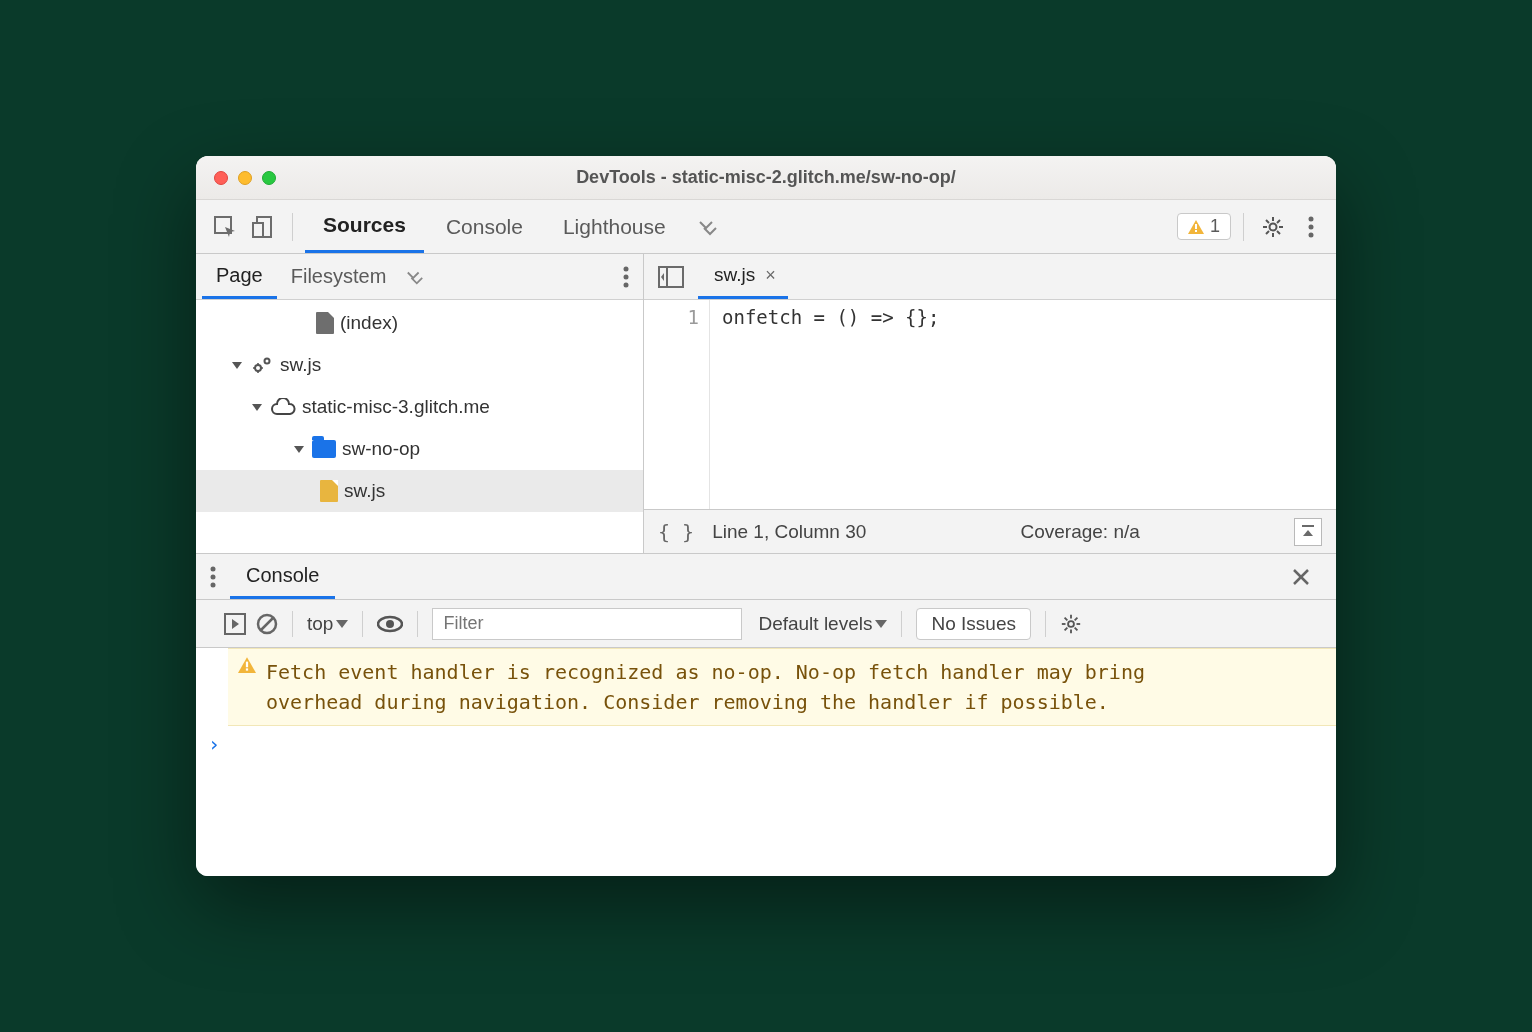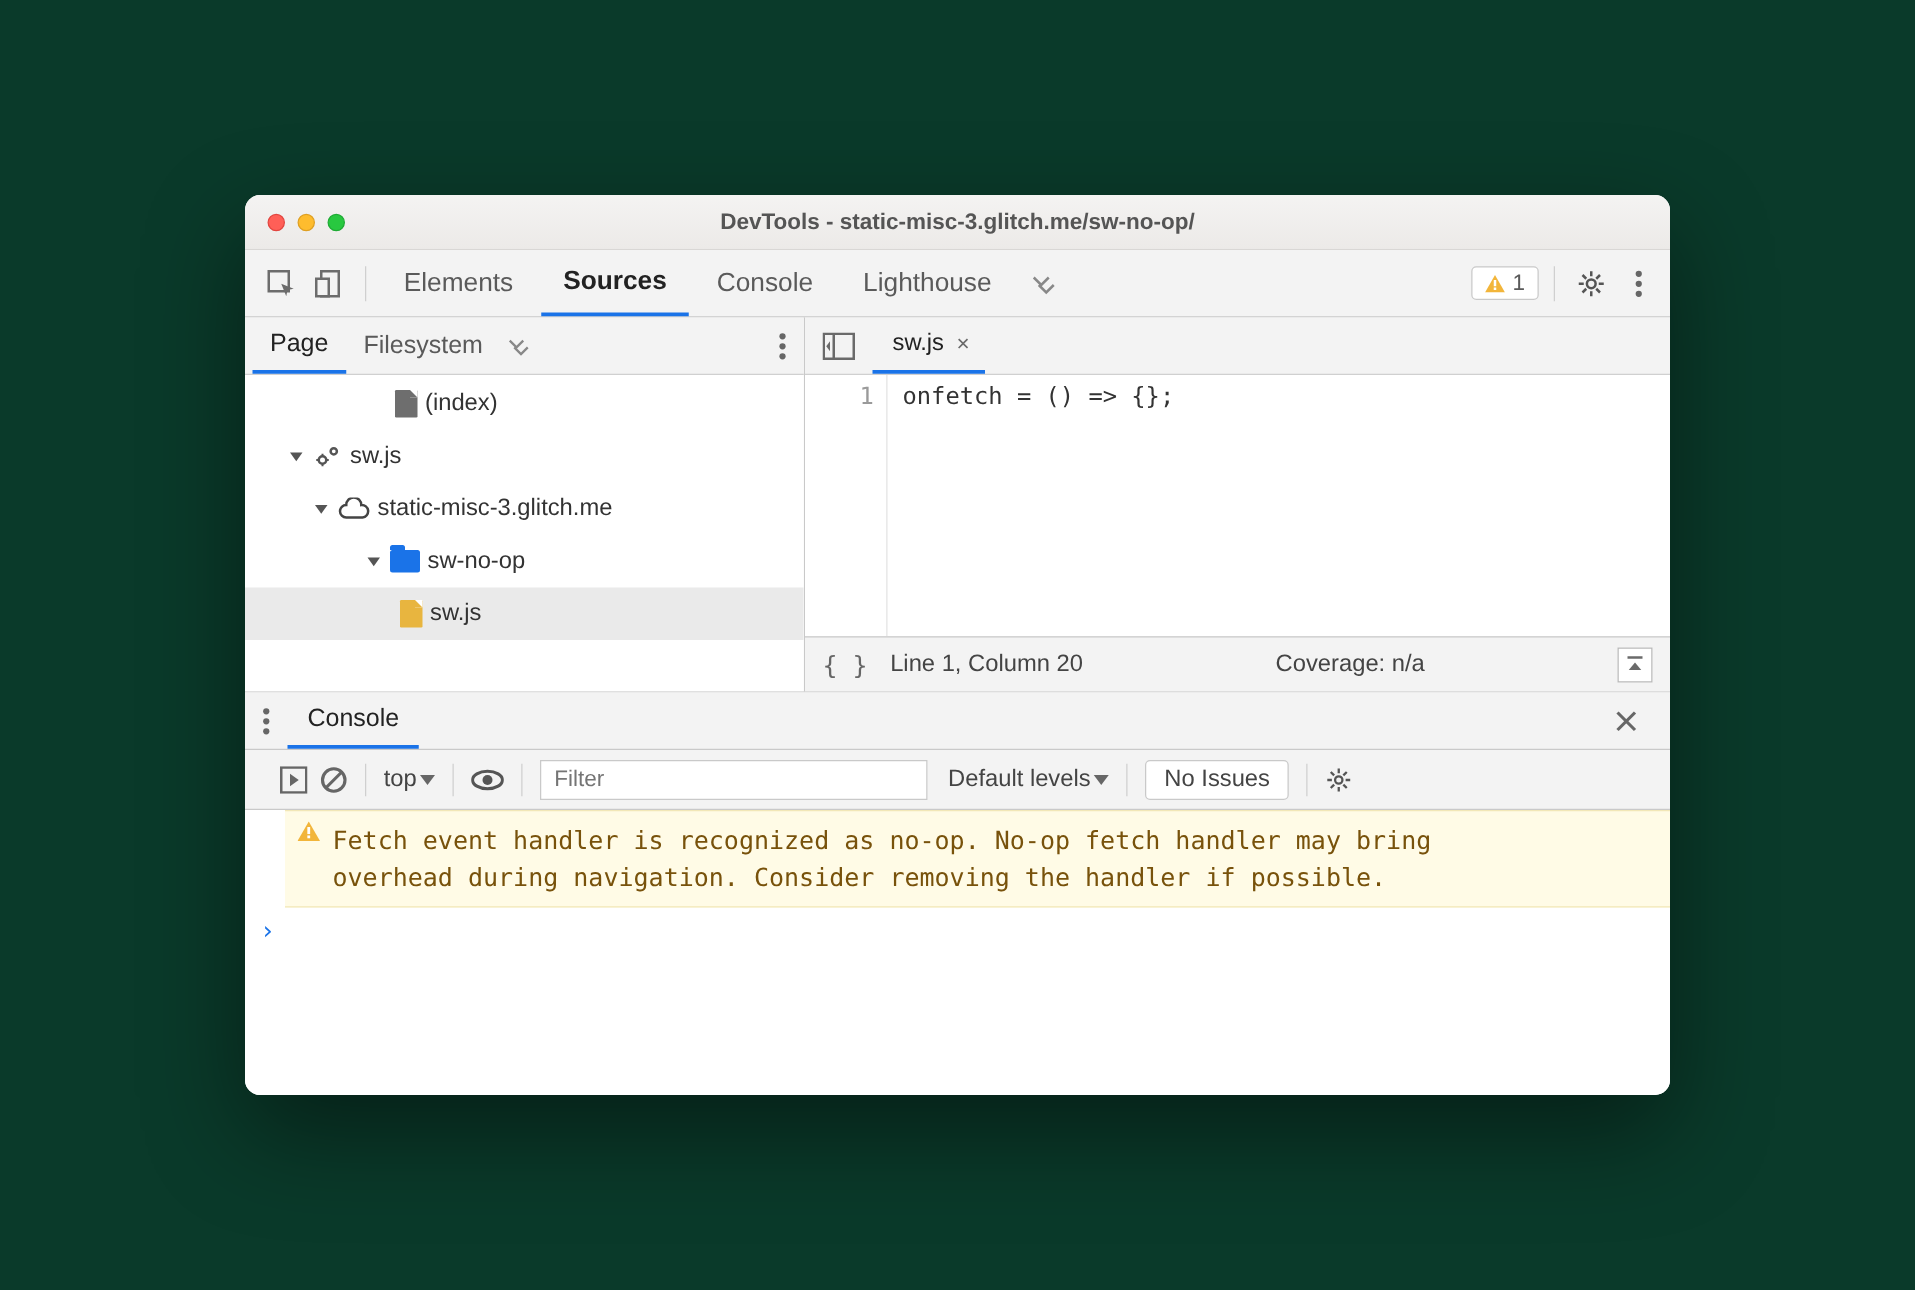--- a/index.html
+++ b/index.html
@@ -319,40 +319,37 @@
 <body>
 
 <div class="window">
 
   <div class="titlebar">
     <div class="traffic">
       <div class="dot red"></div>
       <div class="dot yellow"></div>
       <div class="dot green"></div>
     </div>
-    <div class="title">DevTools - static-misc-3.glitch.me/sw-no-op/</div>
+    <div class="title">DevTools - static-misc-2.glitch.me/sw-no-op/</div>
   </div>
 
   <div class="maintabs">
     <div class="iconbtn">
       <svg width="24" height="24" viewBox="0 0 24 24">
           <rect x="2" y="2" width="16" height="16" fill="none" stroke="#6c6c6c" stroke-width="2"></rect>
           <path d="M12 12 L22 16 L17 17 L16 22 Z" fill="#6c6c6c"></path>
         </svg>
     </div>
     <div class="iconbtn">
       <svg width="24" height="24" viewBox="0 0 24 24">
           <rect x="6" y="2" width="14" height="20" fill="none" stroke="#6c6c6c" stroke-width="2"></rect>
           <rect x="2" y="8" width="10" height="14" fill="#f3f3f3" stroke="#6c6c6c" stroke-width="2"></rect>
         </svg>
     </div>
     <div class="sep"></div>
-    <div class="mtab">
-        <span>Elements</span>
-      </div>
     <div class="mtab active">
         <span>Sources</span>
       </div>
     <div class="mtab">
         <span>Console</span>
       </div>
     <div class="mtab">
         <span>Lighthouse</span>
       </div>
     <div class="chev">
@@ -480,21 +477,21 @@
       <div class="editor">
         <div class="gutter">
           <div>1</div>
         </div>
         <div class="code">
           <div>onfetch = () =&gt; {};</div>
         </div>
       </div>
       <div class="statusbar">
         <span class="braces">{ }</span>
-        <span>Line 1, Column 20</span>
+        <span>Line 1, Column 30</span>
         <span style="margin-left:auto">Coverage: n/a</span>
         <span class="collapse-btn">
           <svg width="16" height="16" viewBox="0 0 16 16">
               <path d="M3 12 L8 6 L13 12 Z" fill="#6a6a6a"></path>
               <line x1="2" y1="2" x2="14" y2="2" stroke="#6a6a6a" stroke-width="2"></line>
             </svg>
         </span>
       </div>
     </div>
   </div>

